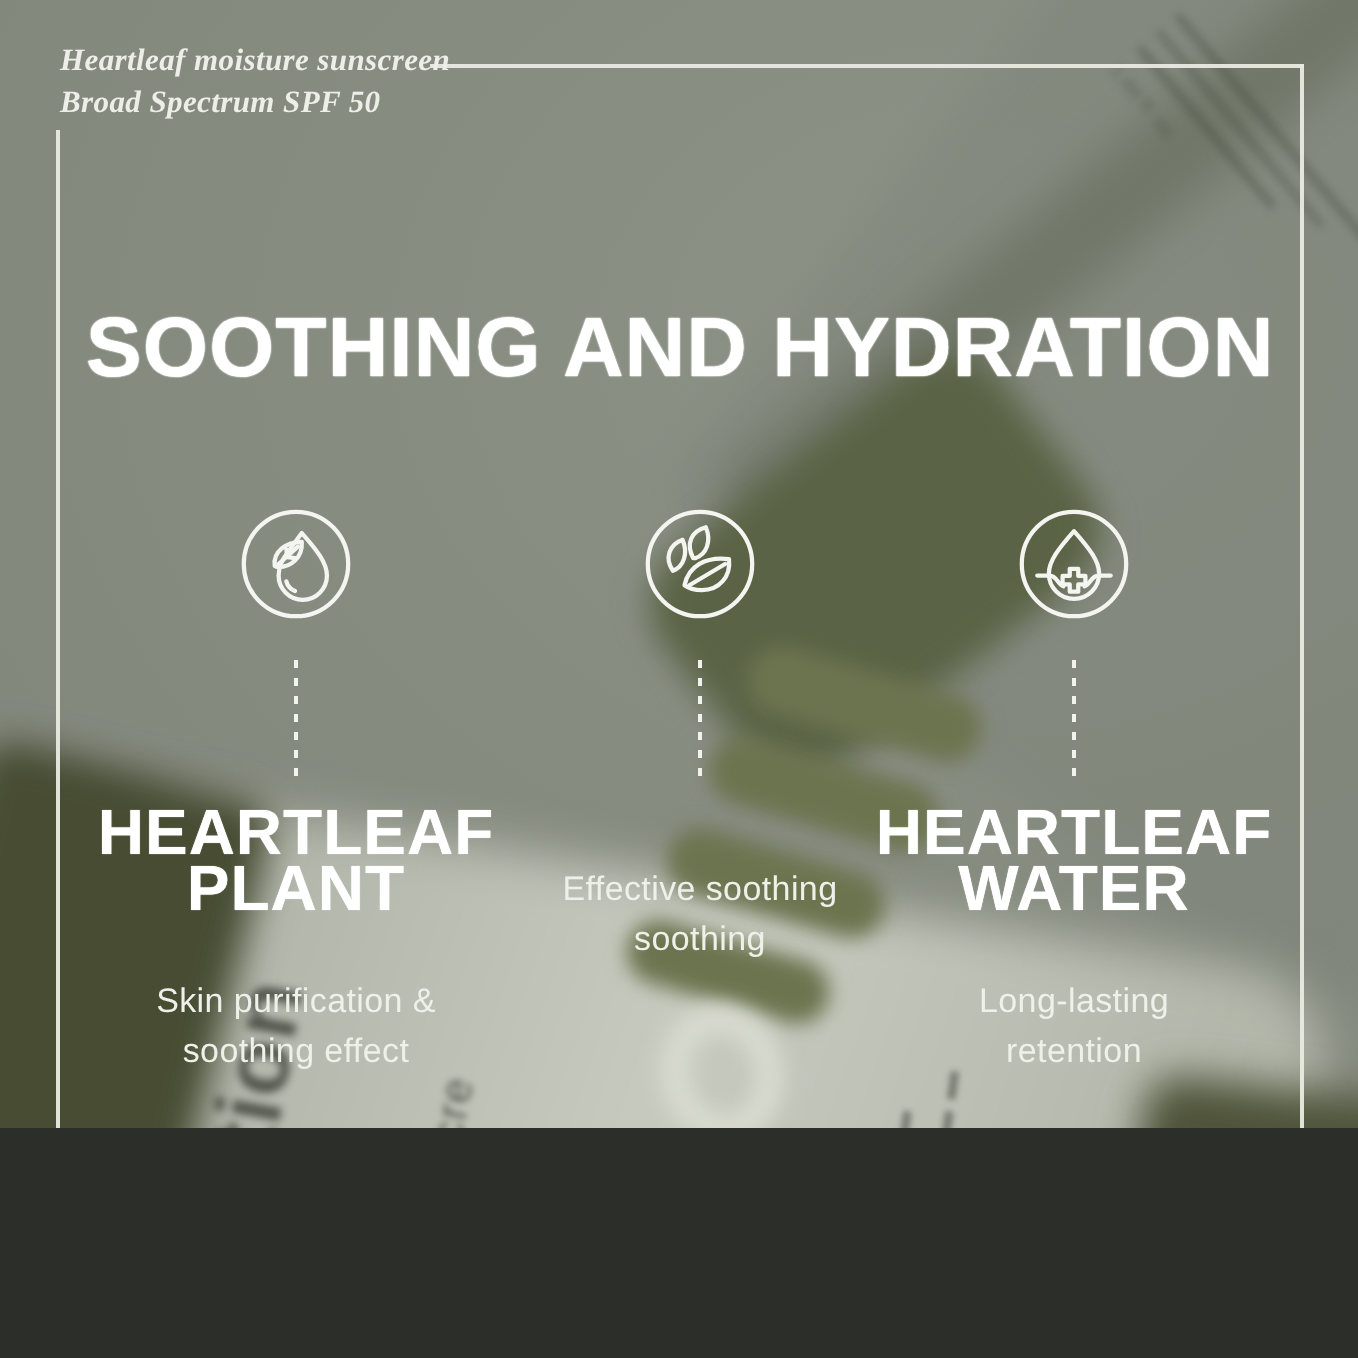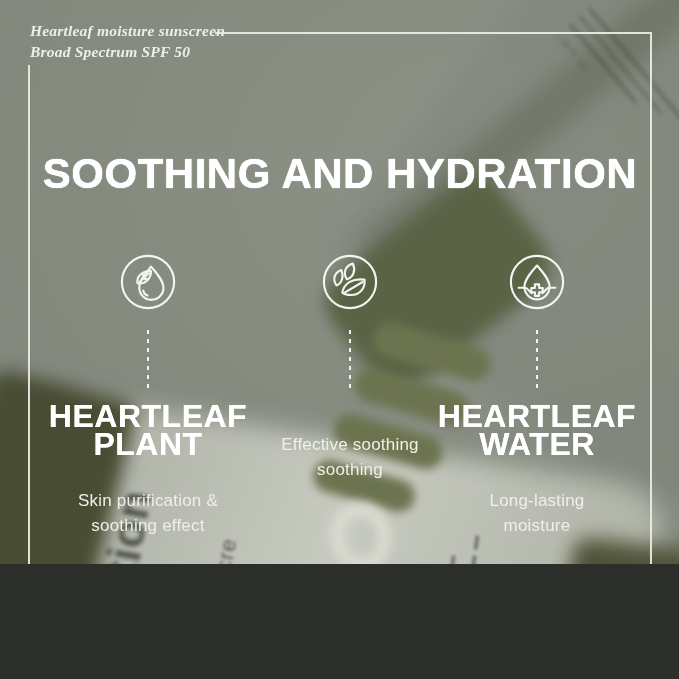--- a/index.html
+++ b/index.html
@@ -159,17 +159,17 @@
       <path d="M11,36 h6.5 c3.5,0 4,4.5 7,5.5"></path>
       <path d="M35.5,41.5 c3,-1 3.5,-5.5 7,-5.5 H49"></path>
     </svg>
     <div class="dots"></div>
     <div class="f-name">
       <div>HEARTLEAF</div>
       <div>WATER</div>
     </div>
     <div class="f-desc">
       <div>Long-lasting</div>
-      <div>moisture</div>
+      <div>retention</div>
     </div>
   </div>
 
 </div>
 
 </body></html>

